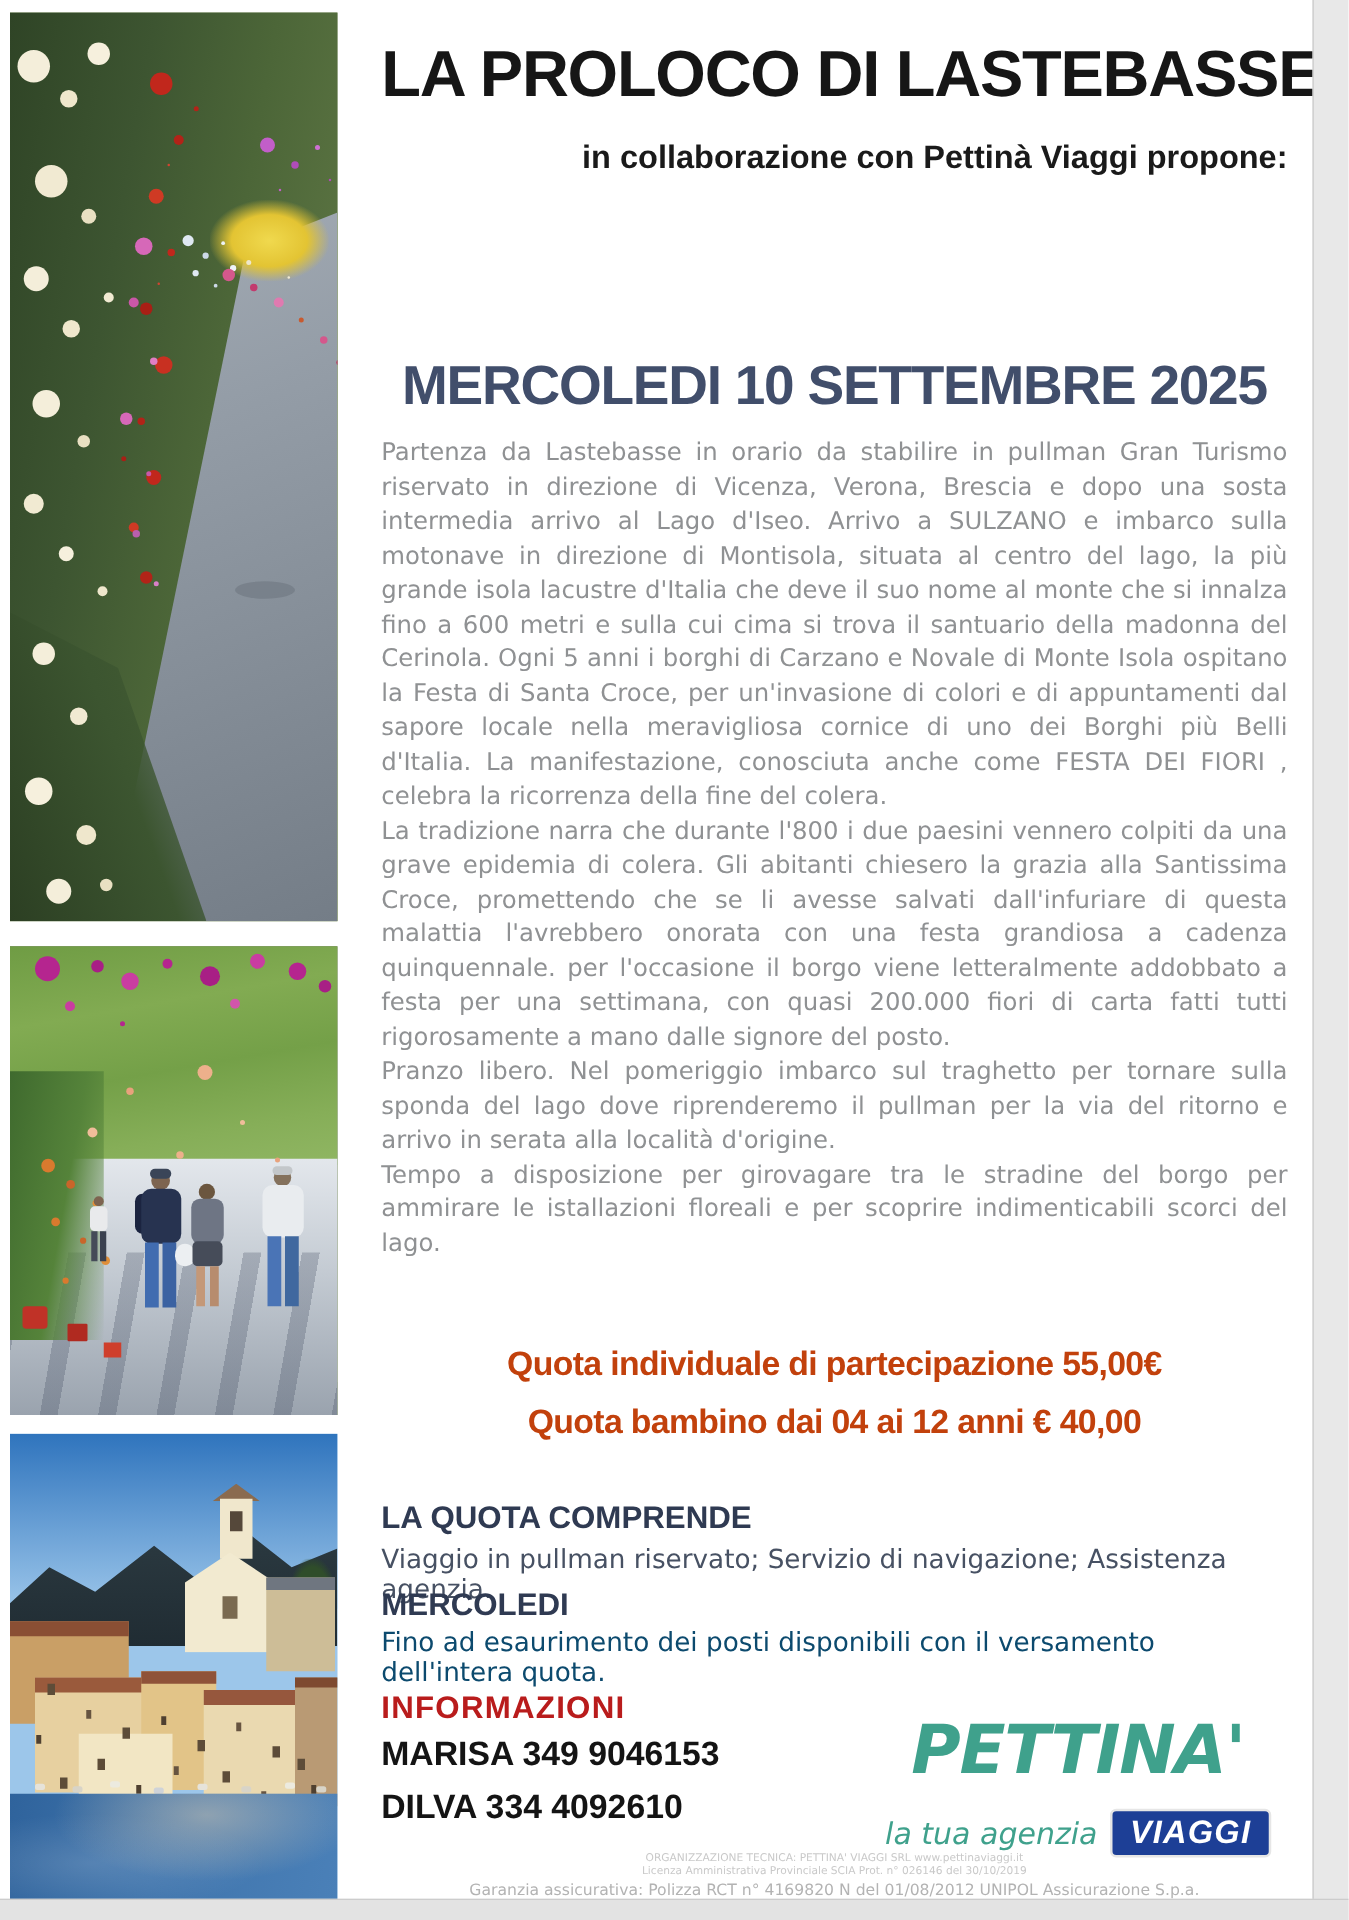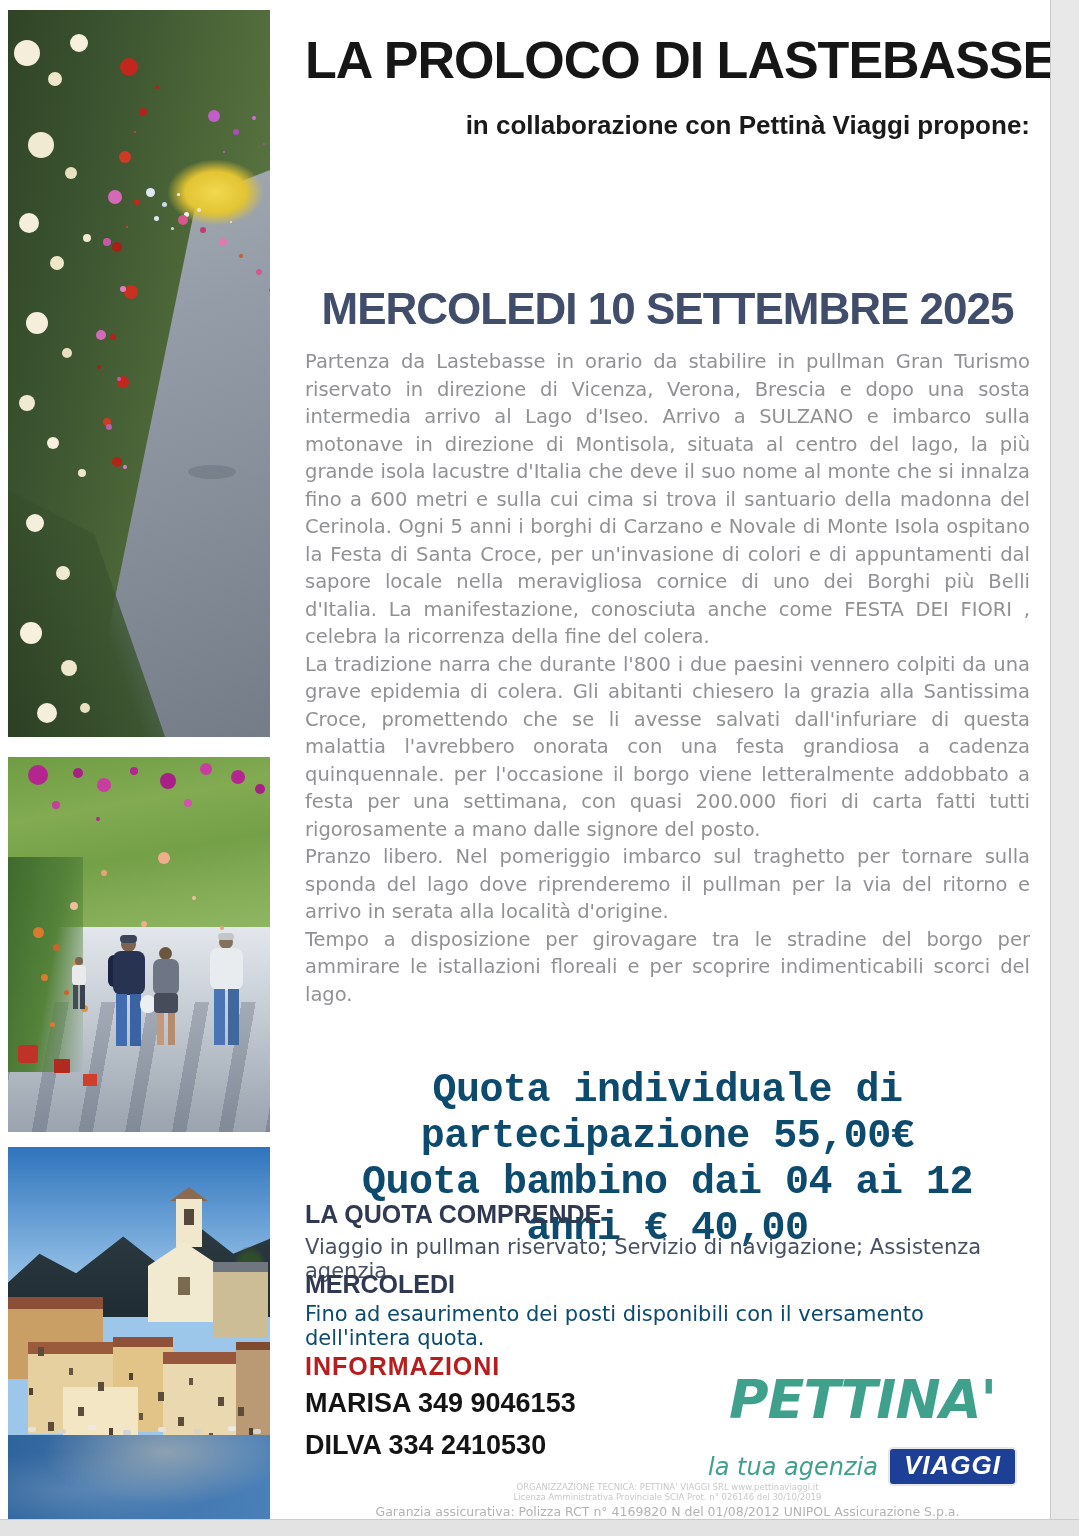--- a/index.html
+++ b/index.html
@@ -153,22 +153,22 @@
   .title{top:14px;font-family:"Liberation Sans",sans-serif;font-weight:bold;font-size:52px;
          letter-spacing:-1px;color:#161616;text-align:center;white-space:nowrap;margin-top:16px;}
   .subtitle{top:110px;font-family:"Liberation Sans",sans-serif;font-weight:bold;font-size:26px;
             color:#1a1a1a;text-align:right;}
   .event-title{top:150px;font-weight:bold;font-size:61px;line-height:66px;
                color:#6397d1;text-align:center;letter-spacing:0;}
   .date-line{top:284px;font-family:"Liberation Sans",sans-serif;font-weight:bold;font-size:44px;
              color:#414e6b;text-align:center;white-space:nowrap;letter-spacing:-1px;}
   .article{top:348px;font-size:19.5px;line-height:27.5px;color:#8f9193;text-align:justify;}
   .article p{margin:0;}
-  .pricing{top:1068px;font-family:Liberation Mono, monospace;font-weight:bold;font-size:40px;
-           line-height:46px;color:#0c4a6e;text-align:center;letter-spacing:-0.5px;}
+  .pricing{top:1068px;font-family:Liberation Sans, sans-serif;font-weight:bold;font-size:27px;
+           line-height:46px;color:#c2410c;text-align:center;letter-spacing:-0.5px;}
   .sec-h1{top:1200px;font-family:"Liberation Sans",sans-serif;font-weight:bold;font-size:25px;color:#2f3a52;}
   .sec-t1{top:1235px;font-size:21px;color:#475163;}
   .sec-h2{top:1270px;font-family:"Liberation Sans",sans-serif;font-weight:bold;font-size:25px;color:#2f3a52;}
   .sec-t2{top:1302px;font-size:21px;color:#0c4a6e;}
   .info-h{top:1352px;font-family:"Liberation Sans",sans-serif;font-weight:bold;font-size:25px;
           letter-spacing:1px;color:#b91c1c;}
   .phone1{top:1388px;font-family:"Liberation Sans",sans-serif;font-weight:bold;font-size:27px;color:#141414;}
   .phone2{top:1430px;font-family:"Liberation Sans",sans-serif;font-weight:bold;font-size:27px;color:#141414;}
   .fineprint{top:1482px;text-align:center;color:#c9c9c9;}
   .fineprint .fp-s{display:block;font-size:8.5px;line-height:10px;}
@@ -281,21 +281,21 @@
       <span>Quota bambino dai 04 ai 12 anni € 40,00</span>
     </div>
 
     <div class="sec-h1">LA QUOTA COMPRENDE</div>
     <div class="sec-t1">Viaggio in pullman riservato; Servizio di navigazione; Assistenza agenzia.</div>
     <div class="sec-h2">MERCOLEDI</div>
     <div class="sec-t2">Fino ad esaurimento dei posti disponibili con il versamento dell'intera quota.</div>
 
     <div class="info-h">INFORMAZIONI</div>
     <div class="phone1">MARISA 349 9046153</div>
-    <div class="phone2">DILVA 334 2410530</div>
+    <div class="phone2">DILVA 334 4092610</div>
 
     <div class="fineprint">
       <span class="fp-s">ORGANIZZAZIONE TECNICA: PETTINA' VIAGGI SRL www.pettinaviaggi.it</span>
       <span class="fp-s">Licenza Amministrativa Provinciale SCIA Prot. n° 026146 del 30/10/2019</span>
       <span class="fp-l">Garanzia assicurativa: Polizza RCT n° 4169820 N del 01/08/2012 UNIPOL Assicurazione S.p.a.</span>
     </div>
   </div>
 
   <div class="logo">
     <div class="logo-name">PETTINA'</div>

